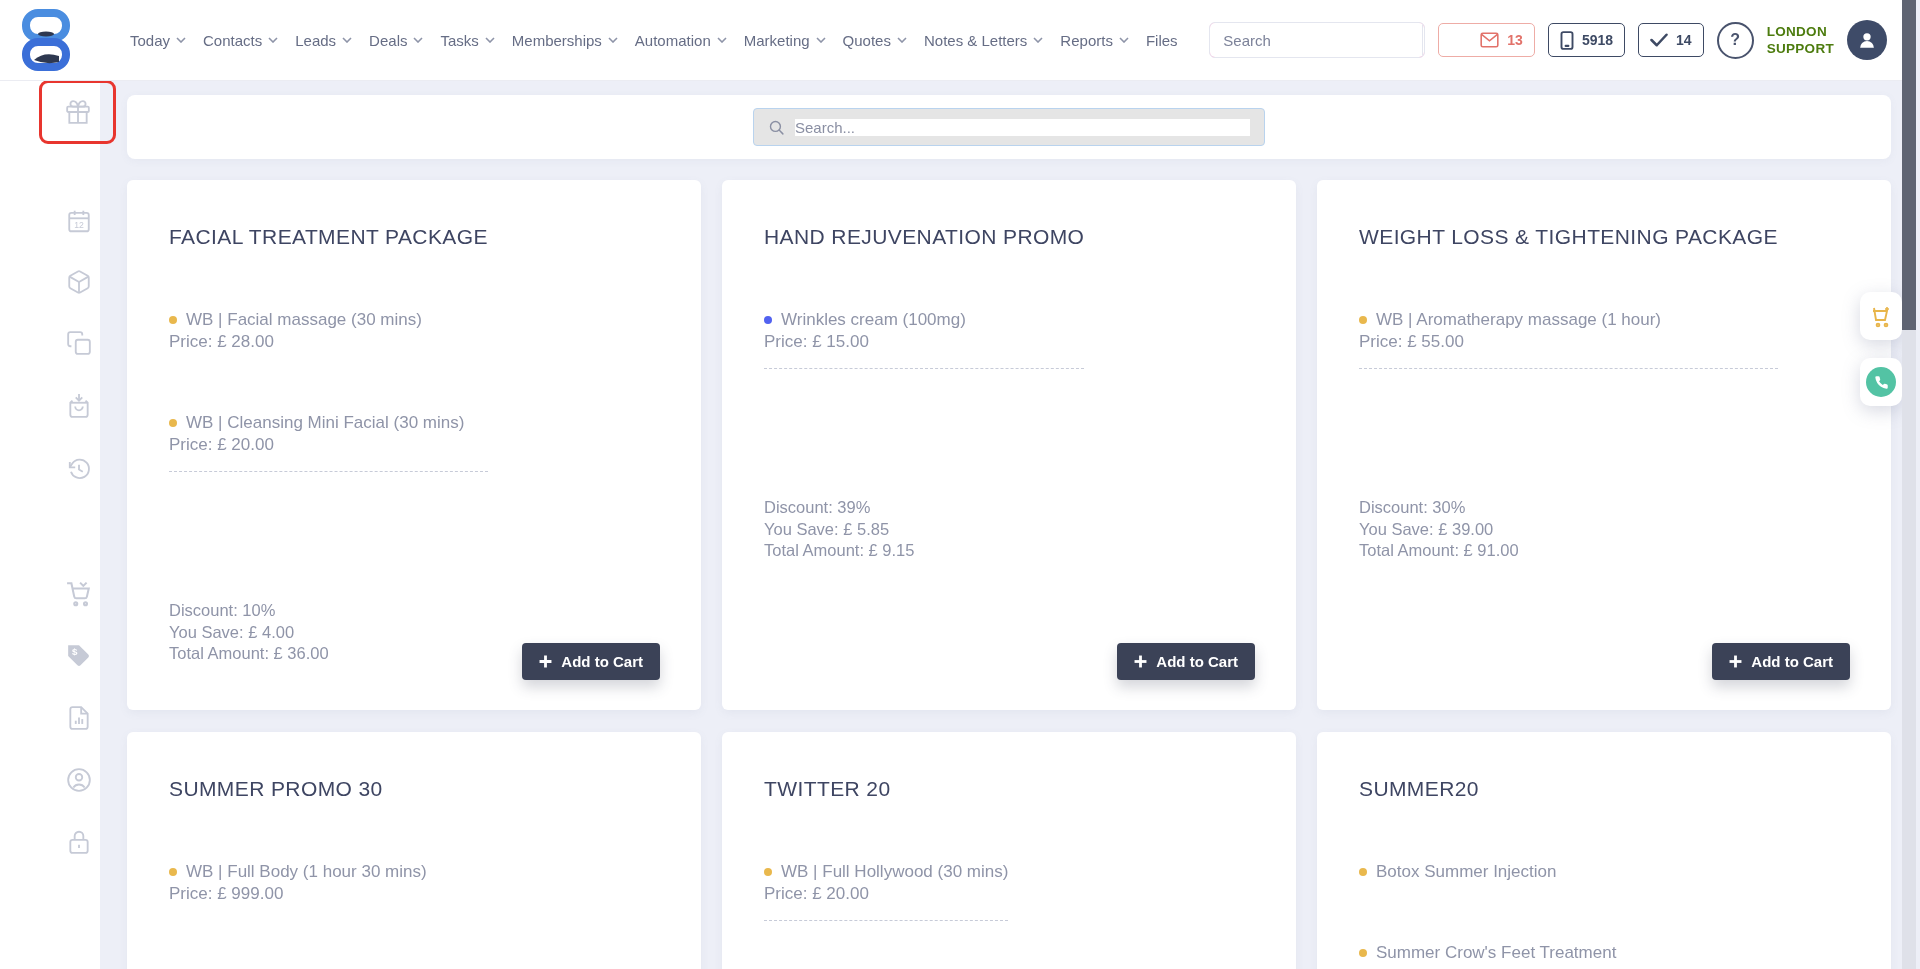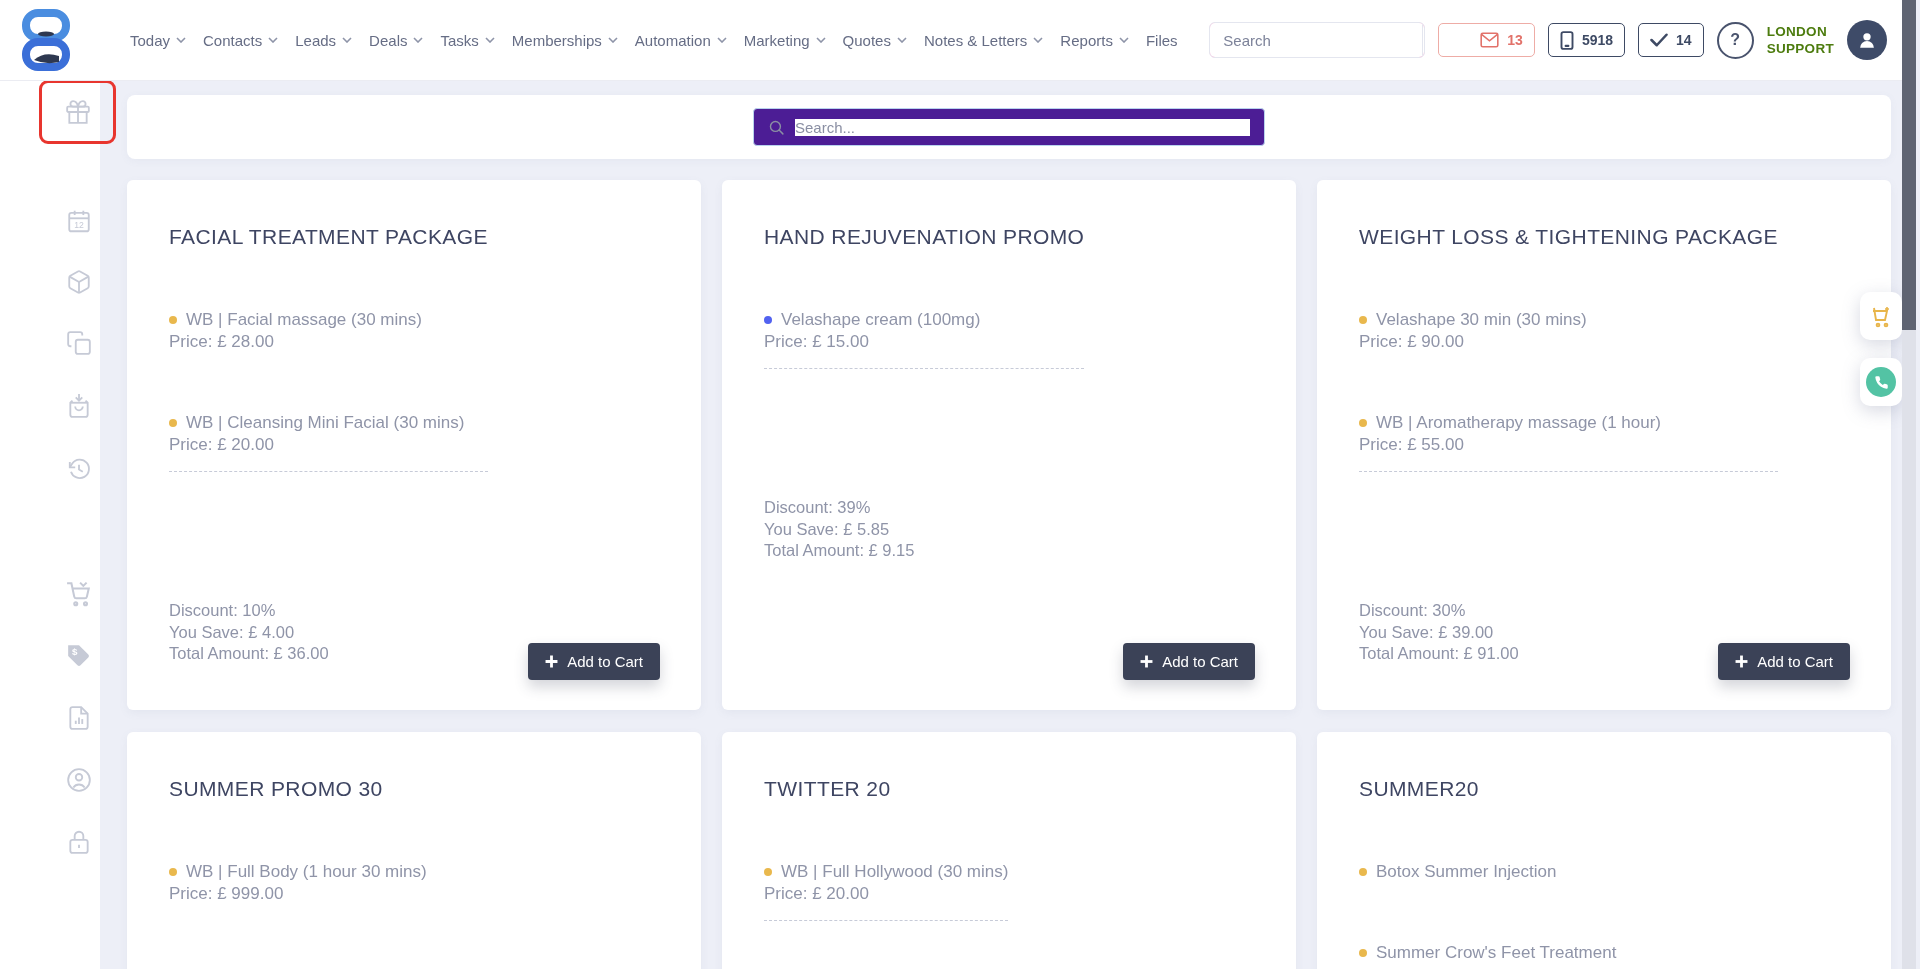--- a/index.html
+++ b/index.html
@@ -52,41 +52,41 @@
   .fab-cart { top:292px; }
   .fab-call { top:358px; }
   .call-circle { width:30px; height:30px; border-radius:50%; background:#53c3a4;
                  display:flex; align-items:center; justify-content:center; }
 
   
   .toolbar { position:absolute; left:127px; top:95px; width:1764px; height:64px; background:#fff;
              border-radius:8px; box-shadow:0 2px 8px rgba(110,120,150,.06);
              display:flex; align-items:center; justify-content:center; }
   .main-search { width:512px; height:38px; border:1px solid #b9d3ee; border-radius:4px;
-                 display:flex; align-items:center; gap:10px; padding:0 14px; background:#4c1d95; }
+                 display:flex; align-items:center; gap:10px; padding:0 14px; background:#e5e5e5; }
   .main-search input { flex:1; border:0; outline:none; font-size:15px; color:#5a6078;
                        font-family:"Liberation Sans", sans-serif; }
   .main-search input::placeholder { color:#8a8fa3; }
 
   .grid { position:absolute; left:127px; top:180px; width:1764px;
           display:grid; grid-template-columns:repeat(3, 1fr); grid-auto-rows:530px; gap:22px 21px; }
   .card { position:relative; background:#fff; border-radius:6px; padding:44px 42px 30px;
           box-shadow:0 3px 10px rgba(100,110,140,.07); overflow:hidden; }
   .card-inner { display:table; }
   .card-title { font-size:21px; font-weight:500; color:#3e4562; letter-spacing:.4px;
                 margin:0 0 11px 0; white-space:nowrap; line-height:26px; }
   .pkg-item { margin-top:59px; }
   .name-line { font-size:17px; color:#8f94a8; line-height:22px; white-space:nowrap; }
   .bullet { display:inline-block; width:8px; height:8px; border-radius:50%; margin-right:9px;
             vertical-align:1px; background:#e9b84d; }
   .price-line { font-size:17px; color:#8f94a8; line-height:22px; }
   .dash { border:0; border-top:1px dashed #c7cbd8; margin:15px 0 0 0; }
   .discount-block { margin-top:128px; font-size:16.5px; color:#8f94a8; line-height:21.5px; }
   .add-btn { position:absolute; right:41px; bottom:30px; height:37px; background:#3b4257; color:#fff;
-             border:0; border-radius:4px; font-size:15px; font-weight:400; padding:0 17px;
+             border:0; border-radius:4px; font-size:15px; font-weight:700; padding:0 17px;
              display:flex; align-items:center; gap:9px; cursor:pointer;
              font-family:"Liberation Sans", sans-serif; box-shadow:0 7px 14px rgba(59,66,87,.22);text-align:right; }
 </style>
 </head>
 <body>
 
 <div id="app">
 
   <header class="header">
     <div class="logo">
@@ -390,21 +390,21 @@
           </button>
         </article>
 
         <article class="card">
           <div class="card-inner">
             <h2 class="card-title">HAND REJUVENATION PROMO</h2>
             <div>
 
                 <div class="pkg-item">
                   <div class="name-line">
-                    <span class="bullet" style="background: rgb(82, 98, 240);"></span><span>Velashape cream (100mg)</span>
+                    <span class="bullet" style="background: rgb(82, 98, 240);"></span><span>Wrinkles cream (100mg)</span>
                   </div>
                   <div class="price-line">Price: £ 15.00</div>
                 </div>
               </div>
             <hr class="dash">
             <div class="discount-block">
               <div>Discount: 39%</div>
               <div>You Save: £ 5.85</div>
               <div>Total Amount: £ 9.15</div>
             </div>
@@ -416,26 +416,20 @@
             </svg>
             <span>Add to Cart</span>
           </button>
         </article>
 
         <article class="card">
           <div class="card-inner">
             <h2 class="card-title">WEIGHT LOSS &amp; TIGHTENING PACKAGE</h2>
             <div>
 
-                <div class="pkg-item">
-                  <div class="name-line">
-                    <span class="bullet" style="background: rgb(233, 184, 77);"></span><span>Velashape 30 min (30 mins)</span>
-                  </div>
-                  <div class="price-line">Price: £ 90.00</div>
-                </div>
 
                 <div class="pkg-item">
                   <div class="name-line">
                     <span class="bullet" style="background: rgb(233, 184, 77);"></span><span>WB | Aromatherapy massage (1 hour)</span>
                   </div>
                   <div class="price-line">Price: £ 55.00</div>
                 </div>
               </div>
             <hr class="dash">
             <div class="discount-block">

